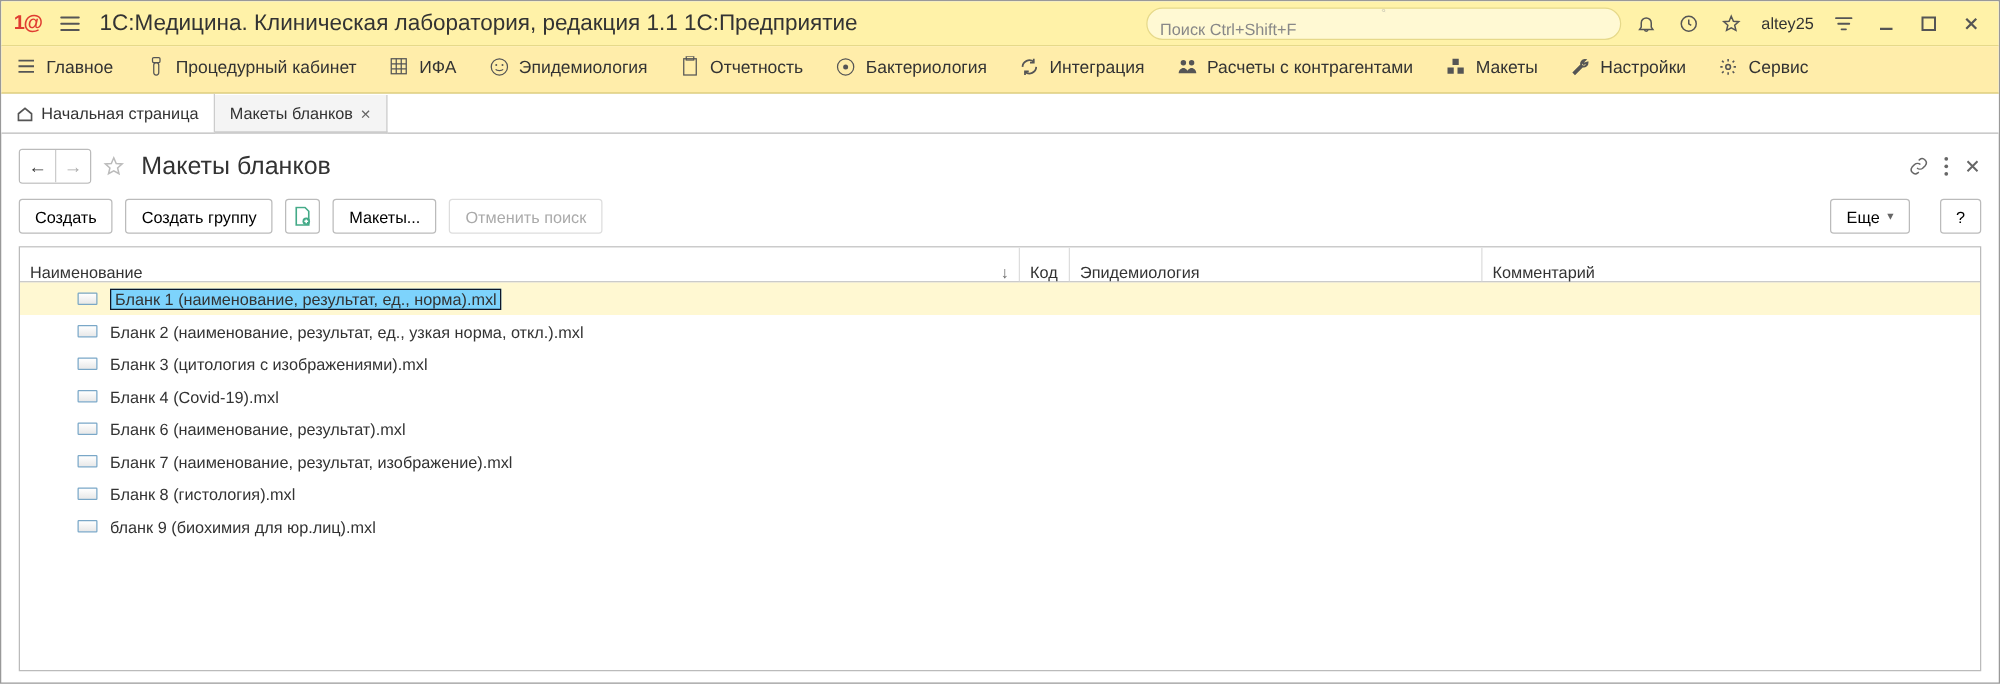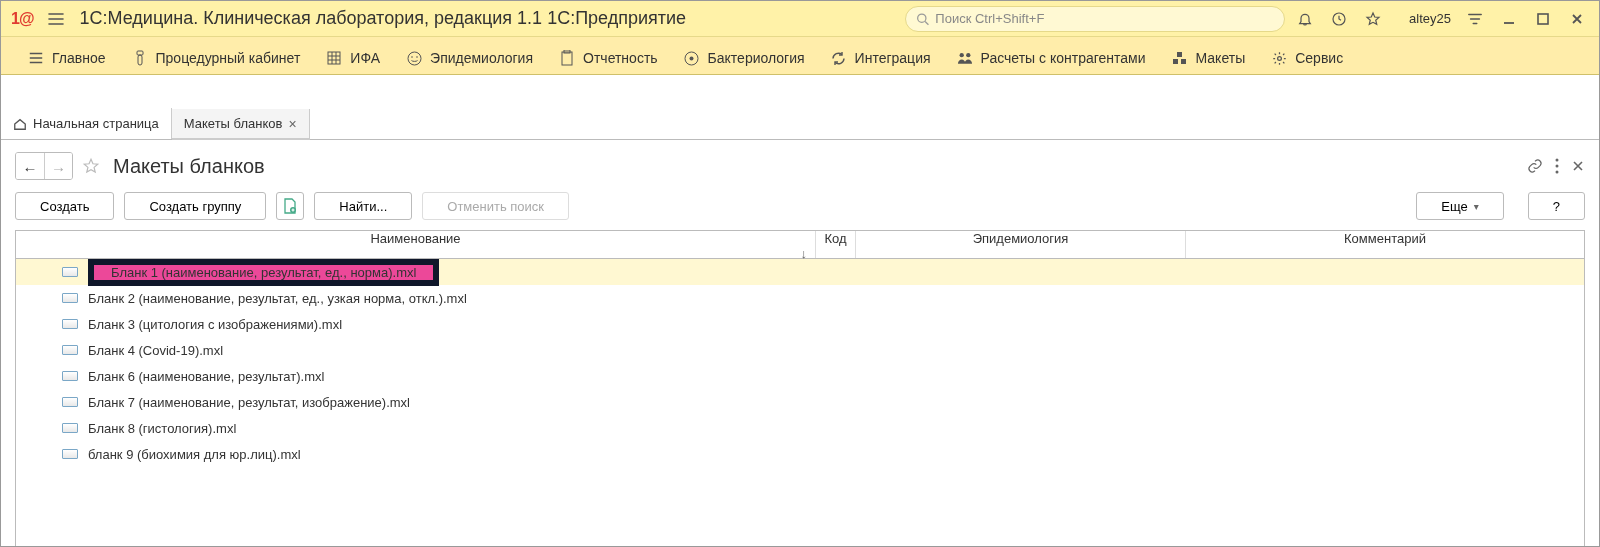--- a/index.html
+++ b/index.html
@@ -37,41 +37,42 @@
 .searchbox {
   display: flex; align-items: center;
   background: #fff9d3;
   border: 1px solid #e6d98a;
   border-radius: 14px;
   height: 26px;
   min-width: 380px;
   padding: 0 10px;
   color: #888;
   gap: 6px;
+  flex-direction: column;
 }
 .searchbox input {
   border: none; background: transparent; outline: none;
   font-size: 13px; width: 100%; color: #333;
 }
 .searchbox input::placeholder { color: #888; }
 .title-icon {
   width: 28px; height: 28px;
   display: flex; align-items: center; justify-content: center;
   cursor: pointer;
   color: #555;
 }
-.title-user { font-size: 13px; color: #333; padding: 0 4px; margin-left: 12px; }
+.title-user { font-size: 13px; color: #333; padding: 0 4px; }
 
 
 .menubar {
   height: 38px;
   background: #ffedaa;
   display: flex;
-  align-items: flex-end;
-  padding: 0 15px;
+  align-items: flex-start;
+  padding: 0 0;
   gap: 2px;
   border-bottom: 1px solid #cfc06a;
 }
 .menu-item {
   display: flex; align-items: center;
   height: 32px;
   padding: 0 12px;
   gap: 8px;
   font-size: 14px;
   color: #333;
@@ -79,21 +80,20 @@
 }
 .menu-icon { width: 16px; height: 16px; display:flex; align-items:center; justify-content:center; color:#555;}
 
 
 .tabbar {
   height: 32px;
   background: #fff;
   display: flex;
   align-items: stretch;
   border-bottom: 1px solid #bbb;
-  margin-top: 33px;
 }
 .tab {
   display: flex; align-items: center;
   padding: 0 12px;
   font-size: 13px;
   border-right: 1px solid #ccc;
   gap: 6px;
   cursor: pointer;
 }
 .tab.active {
@@ -133,21 +133,21 @@
 .header-end { margin-left:auto; display:flex; gap:12px; align-items:center; color:#666;}
 .header-end > * { cursor:pointer; }
 
 
 .toolbar {
   display:flex; align-items:center; gap:10px;
   padding: 6px 0 10px 0;
 }
 .btn {
   height: 28px;
-  padding: 0 24px;
+  padding: 0 12px;
   border: 1px solid #bbb;
   border-radius: 3px;
   background: #fff;
   font-size: 13px;
   cursor: pointer;
   display:flex;align-items:center;
 }
 .btn.icon-only { padding: 0 6px; }
 .btn.disabled { color:#aaa; border-color:#ddd; cursor:default;}
 .toolbar-end { margin-left:auto; display:flex;gap:24px;}
@@ -163,24 +163,23 @@
   display:flex;
   background:#fff;
   border-bottom: 1px solid #bbb;
   height: 28px;
   align-items:center;
   font-size: 13px;
   color:#333;
 }
 .th {
   padding: 0 8px;
-  display:flex;align-items:center;
+  display:flex;align-items:flex-end;
   height:100%;
   border-right:1px solid #ddd;
-  flex-direction:column;
 }
 .th .sort { margin-left:auto; color:#666; font-size:13px;}
 .tbody {}
 .tr {
   display:flex;
   height: 26px;
   align-items:center;
   font-size: 13px;
   padding-left: 12px;
 }
@@ -191,23 +190,23 @@
   border: 1px solid #7aa7c7;
   border-radius: 1px;
   margin-right: 10px;
   margin-left: 34px;
   flex: 0 0 16px;
 }
 .tr .row-text {
   white-space:nowrap;
 }
 .tr.selected .row-text {
-  border: 6px solid #0f172a;
-  padding: 0 17px;
-  background: #ec4899;
+  border: 1px solid #0f172a;
+  padding: 0 3px;
+  background: #7dd3fc;
 }
 
 
 .c-name { flex: 0 0 800px; }
 .c-code { flex: 0 0 40px; }
 .c-resp { flex: 0 0 330px; }
 .c-comment { flex: 1; border-right:none;}
 
 
 svg { display:block; }
@@ -348,20 +347,28 @@
   </div>
   <div class="menu-item">
     <span class="menu-icon">
         <svg width="15" height="14" viewBox="0 0 15 14" fill="#555">
           <rect x="1" y="8" width="5" height="5"></rect>
           <rect x="9" y="8" width="5" height="5"></rect>
           <rect x="5" y="1" width="5" height="5"></rect>
         </svg>
       </span>
     <span>Макеты</span>
+  </div>
+  <div class="menu-item">
+    <span class="menu-icon">
+        <svg width="15" height="15" viewBox="0 0 15 15" fill="none" stroke="#555" stroke-width="1.6">
+          <path d="M13 4a3 3 0 01-4 3L3 13l-1-1 6-6a3 3 0 013-4l-2 2 1 1z"></path>
+        </svg>
+      </span>
+    <span>Настройки</span>
   </div>
   <div class="menu-item">
     <span class="menu-icon">
         <svg width="15" height="15" viewBox="0 0 24 24" fill="none" stroke="#555" stroke-width="2">
           <circle cx="12" cy="12" r="3"></circle>
           <path d="M12 2v3M12 19v3M4.2 4.2l2.1 2.1M17.7 17.7l2.1 2.1M2 12h3M19 12h3M4.2 19.8l2.1-2.1M17.7 6.3l2.1-2.1"></path>
         </svg>
       </span>
     <span>Сервис</span>
   </div>
@@ -418,21 +425,21 @@
   <div class="toolbar">
     <button class="btn">Создать</button>
     <button class="btn">Создать группу</button>
     <button class="btn icon-only">
       <svg width="14" height="16" viewBox="0 0 14 16">
           <path d="M2 1h7l3 3v11H2z" fill="none" stroke="#4a8" stroke-width="1.3"></path>
           <circle cx="10" cy="12" r="3" fill="#4a8"></circle>
           <path d="M10 10.5v3M8.5 12h3" stroke="#fff" stroke-width="1.2"></path>
         </svg>
     </button>
-    <button class="btn">Найти...</button>
+    <button class="btn">Макеты...</button>
     <button class="btn disabled">Отменить поиск</button>
     <div class="toolbar-end">
       <button class="btn">
           <span>Еще</span>
           <span class="caret">▾</span>
         </button>
       <button class="btn">?</button>
     </div>
   </div>
 

